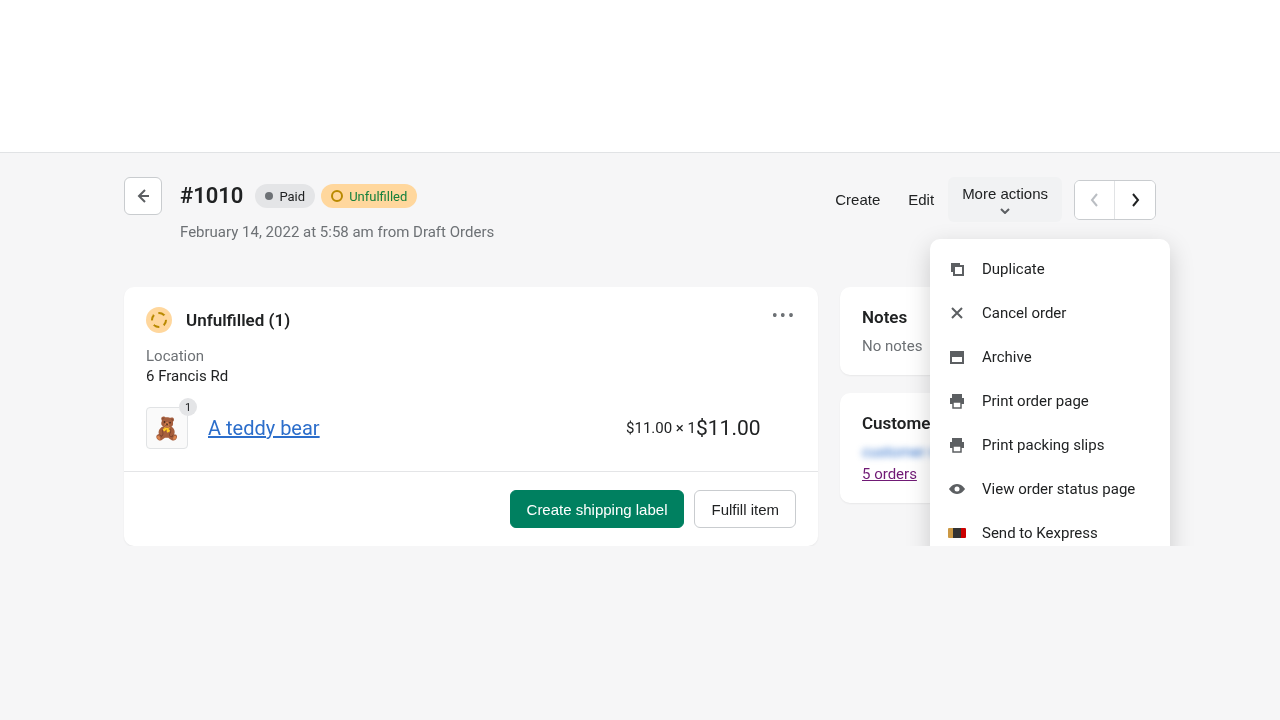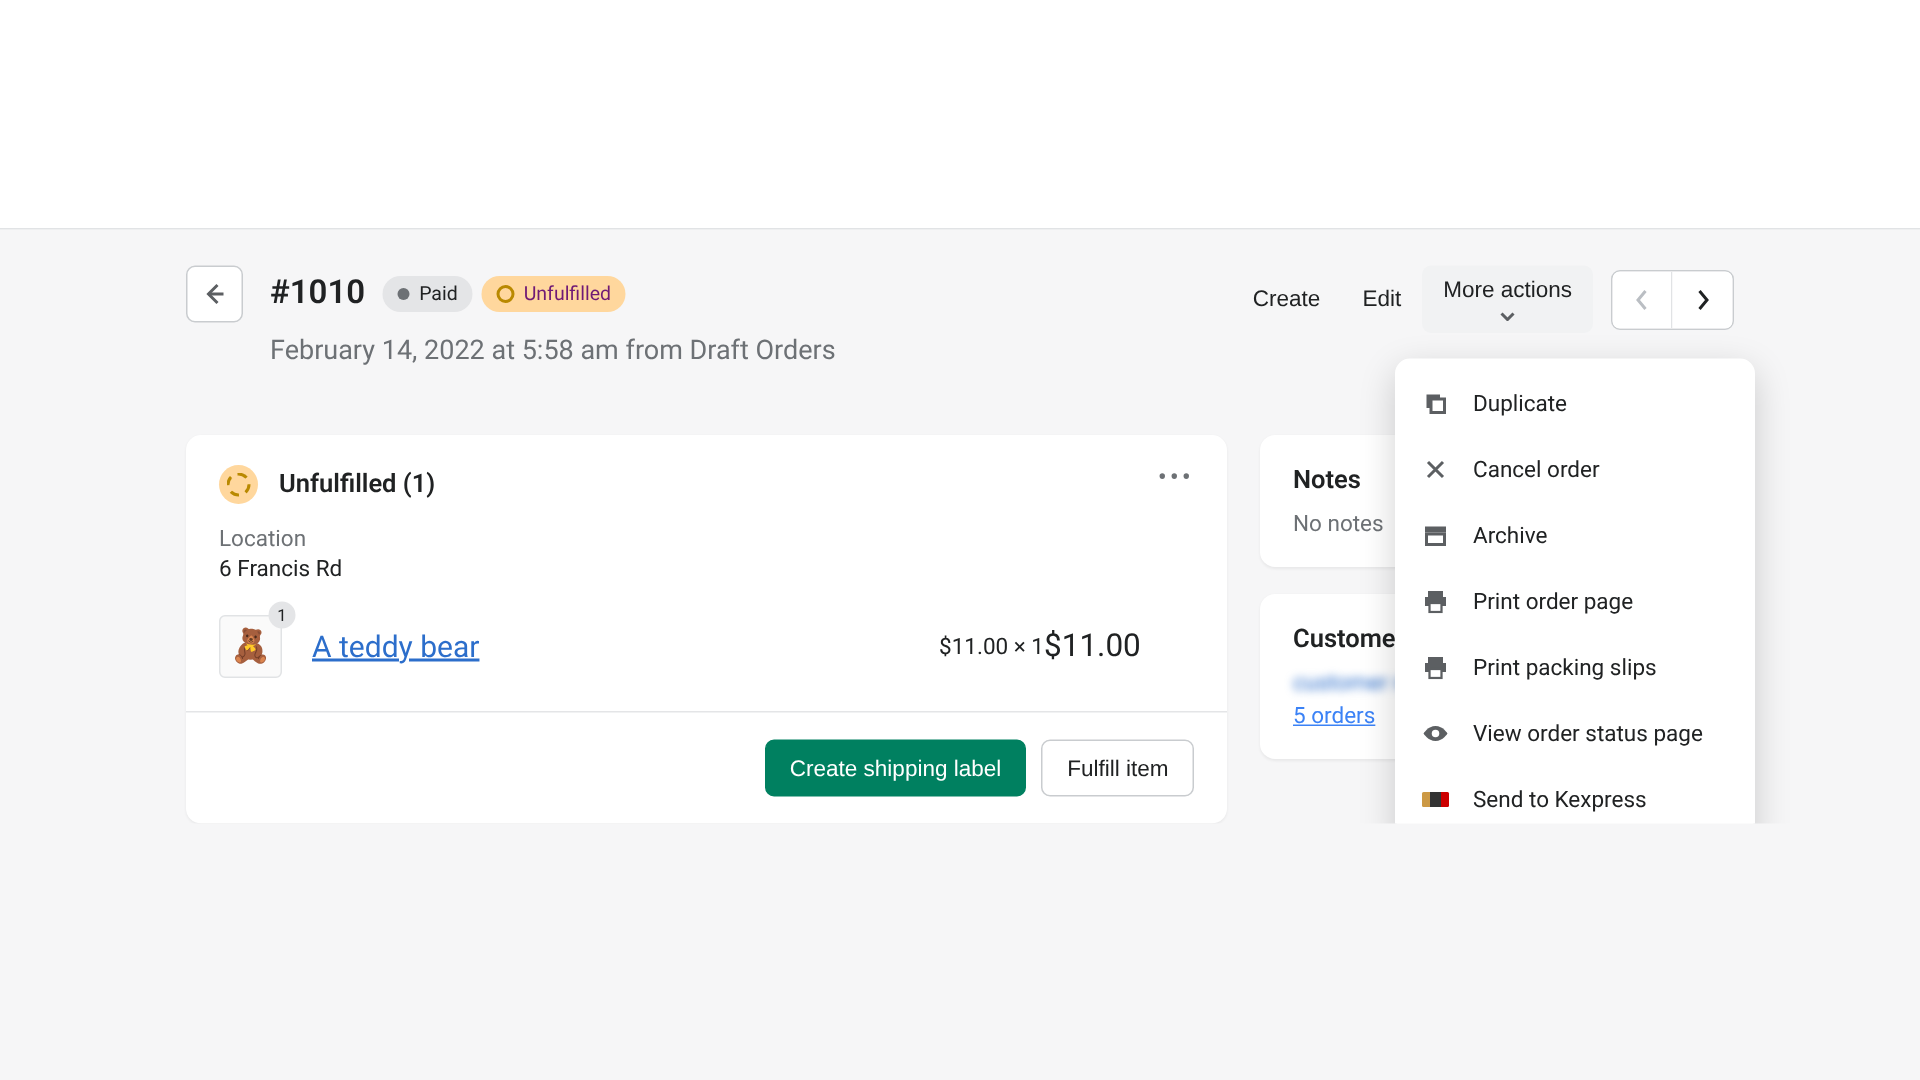--- a/index.html
+++ b/index.html
@@ -62,31 +62,31 @@
     color: #202223;
   }
   .badge-paid::before {
     content: "";
     width: 8px; height: 8px; border-radius: 50%;
     background: #6d7175;
     margin-right: 6px;
   }
   .badge-unfulfilled {
     background: #ffd79d;
-    color: #701a75;
+    color: #15803d;
   }
   .badge-unfulfilled::before {
     content: "";
     width: 8px; height: 8px; border-radius: 50%;
     border: 2px solid #b98900;
     margin-right: 6px;
   }
   .subheader {
     color: #6d7175;
-    font-size: 18px;
+    font-size: 15px;
     margin-left: 56px;
     margin-top: 8px;
   }
   .header-actions {
     position: absolute;
     right: 0;
     top: 24px;
     display: flex;
     align-items: center;
     gap: 0;
@@ -239,21 +239,21 @@
   .side-card { padding: 20px 22px; margin-bottom: 18px; }
   .side-title { font-size: 17px; font-weight: 600; margin-bottom: 10px; }
   .side-empty { color: #6d7175; font-size: 15px; }
   .side-cust-name {
     color: #2c6ecb;
     filter: blur(3px);
     font-size: 15px;
     margin-bottom: 4px;
     display: inline-block;
   }
-  .side-orders-link { color: #3b82f6; text-decoration: underline; font-size: 15px; cursor:pointer; }
+  .side-orders-link { color: #701a75; text-decoration: underline; font-size: 15px; cursor:pointer; }
   .dropdown {
     position: absolute;
     top: 62px;
     right: -14px;
     width: 240px;
     background: #fff;
     border-radius: 10px;
     box-shadow: 0 8px 24px rgba(0,0,0,0.18);
     padding: 8px 0;
     z-index: 50;

